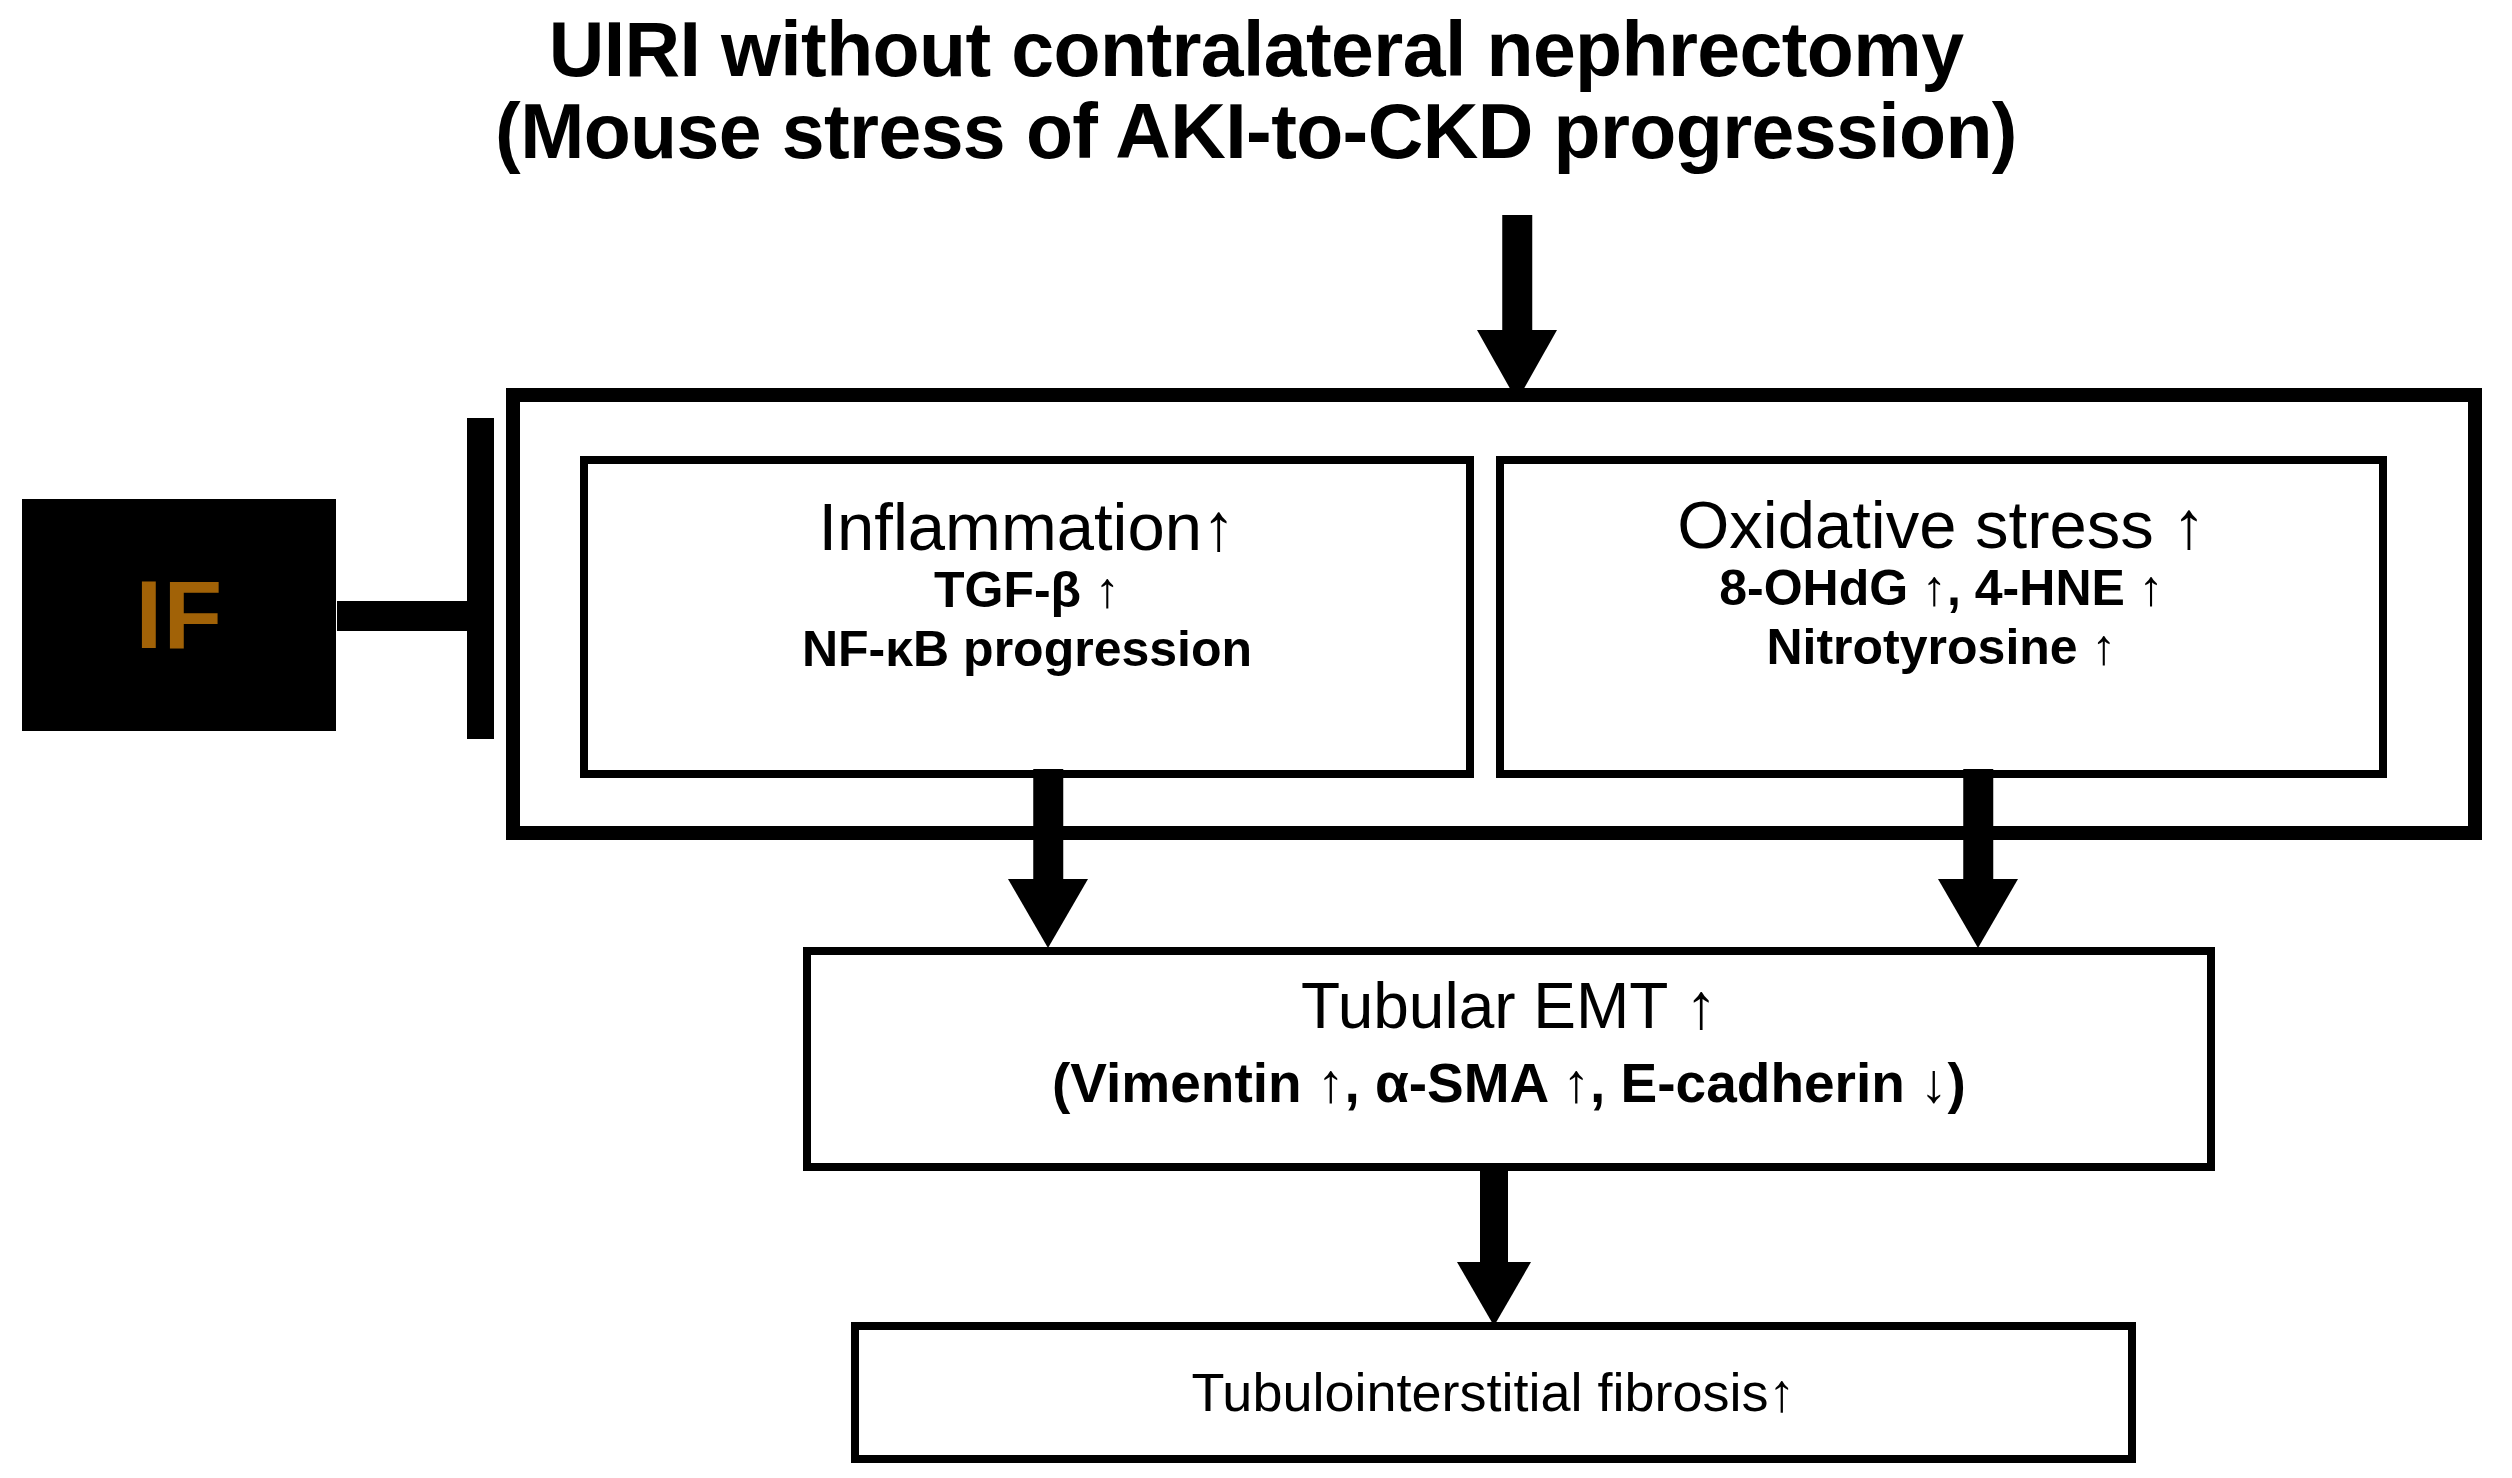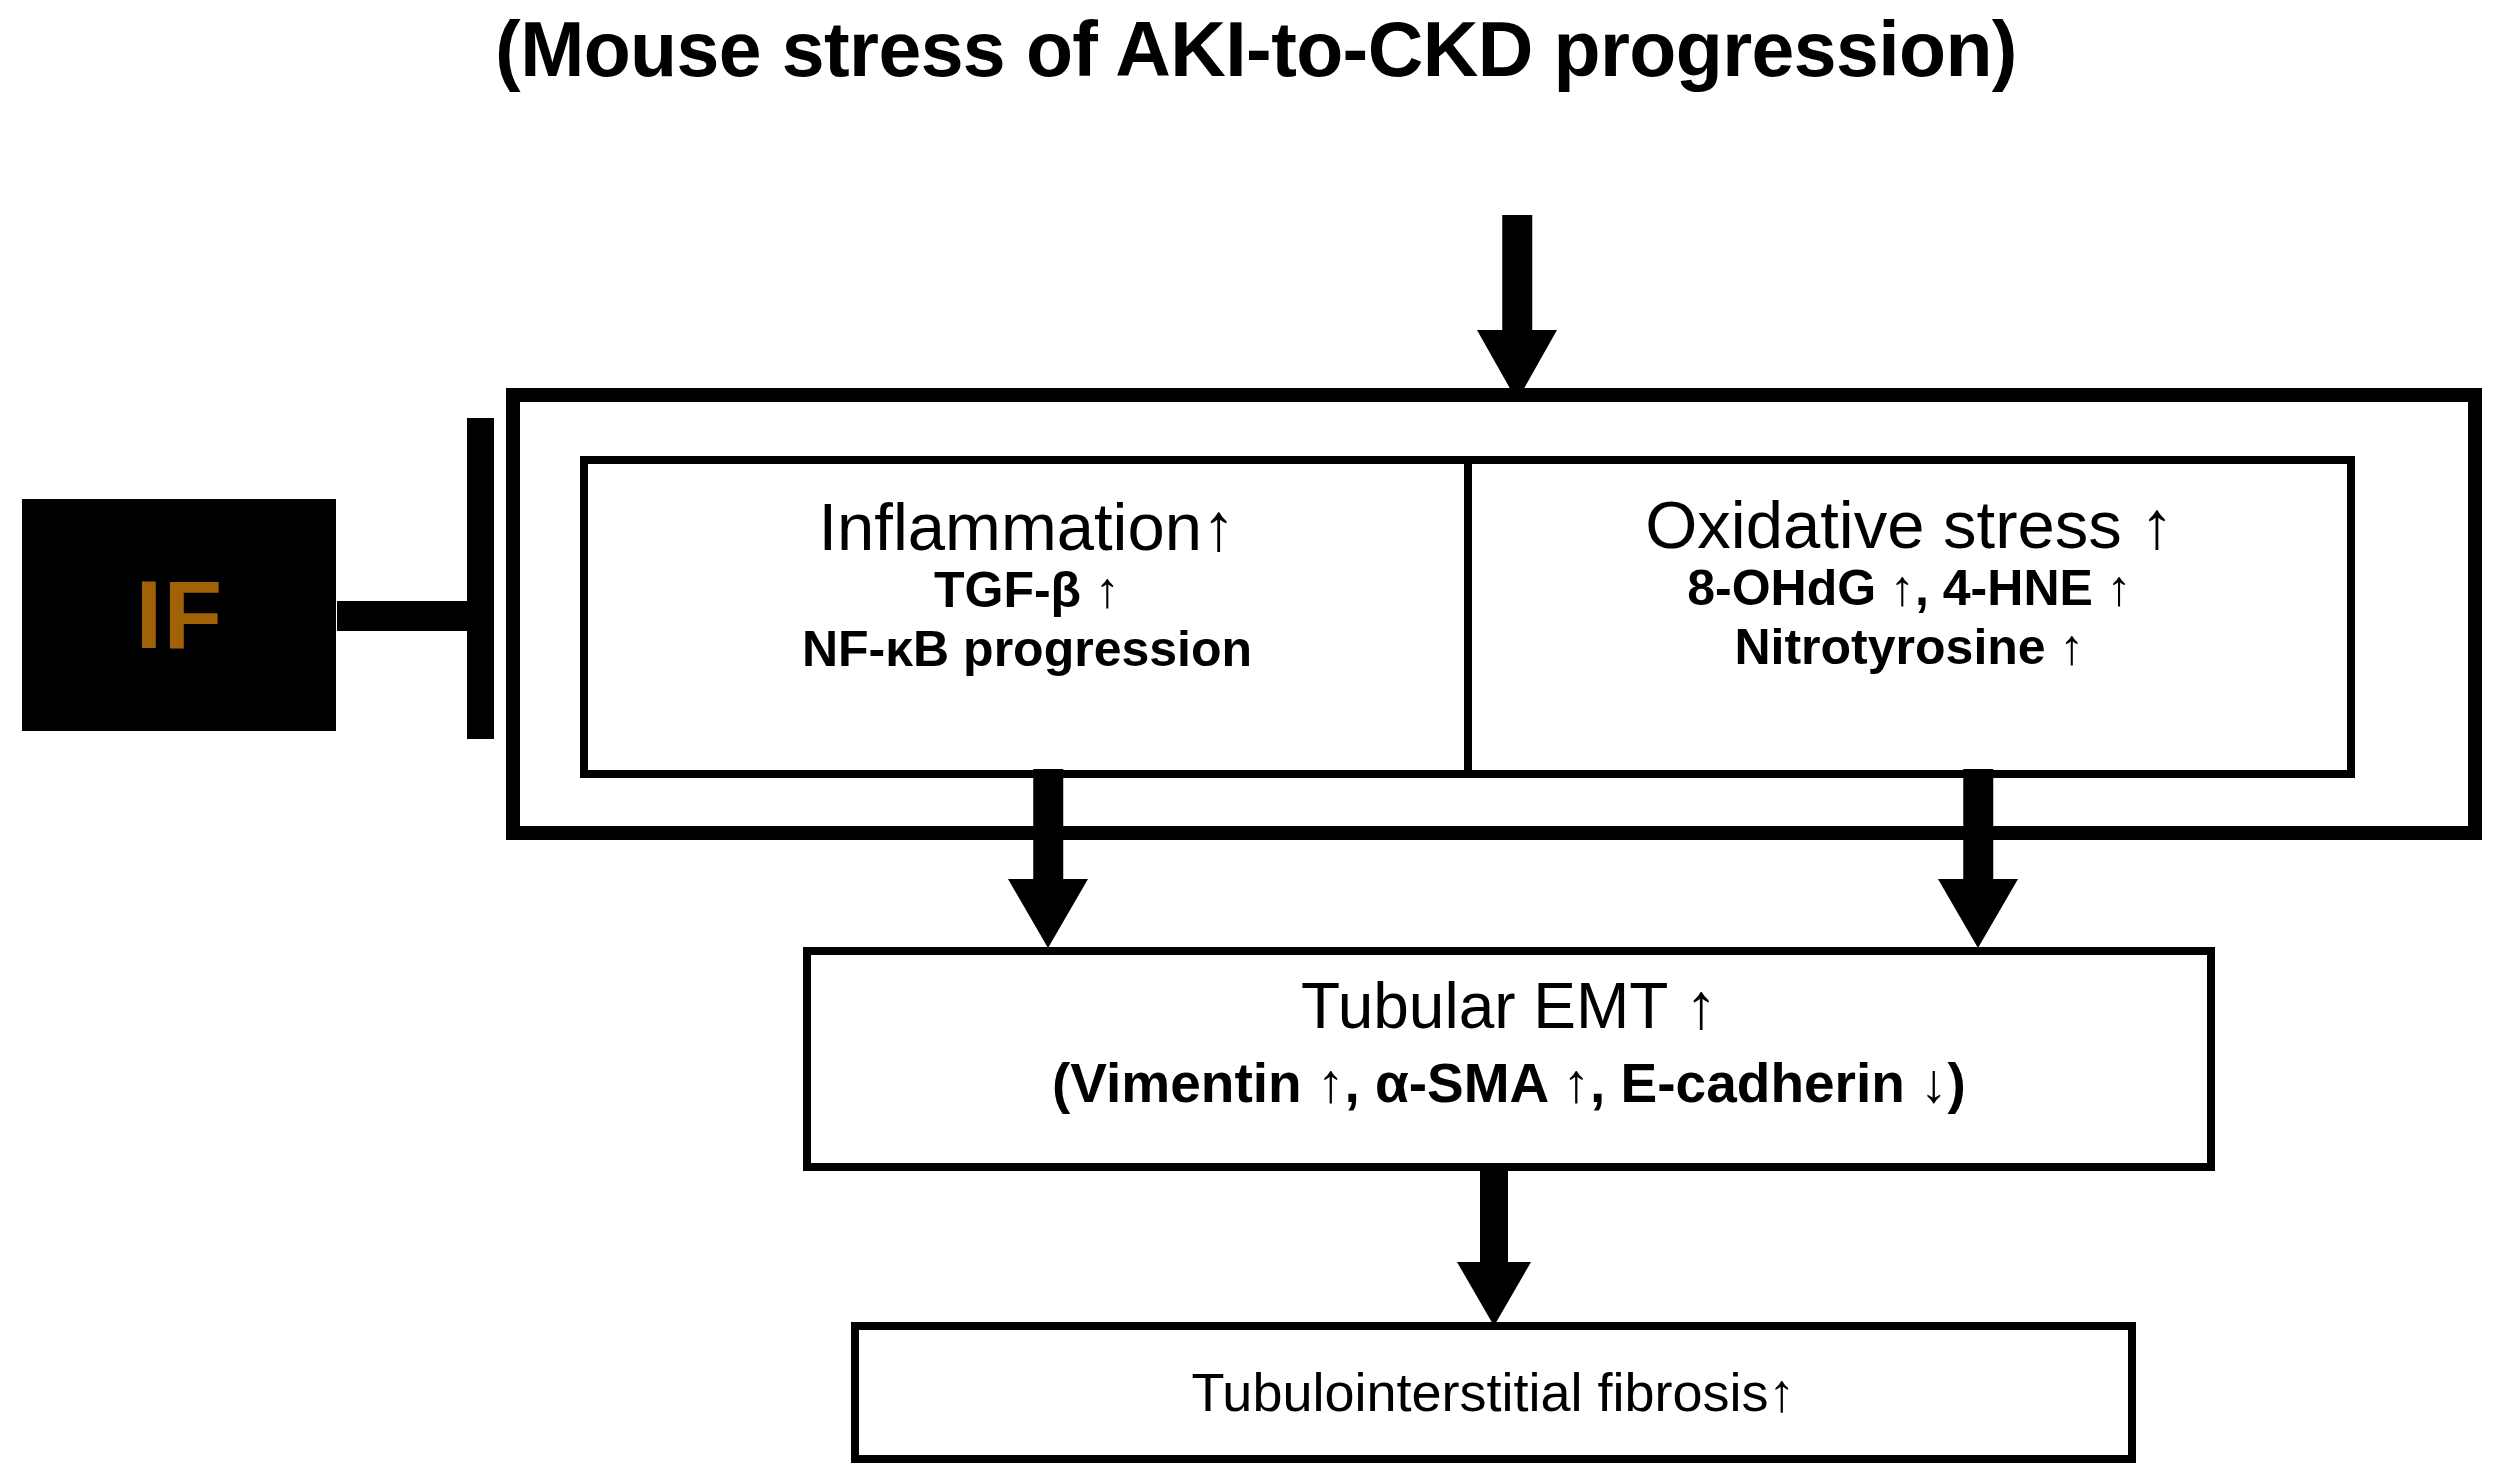--- a/index.html
+++ b/index.html
@@ -57,21 +57,21 @@
 
   
   .inner-box{
     border:8.3px solid #000000;
     box-sizing:border-box;
     background:#ffffff;
     text-align:center;
     font-weight:bold;
   }
   #inflammation-box{ left:580px; top:456px; width:894px; height:322px; }
-  #oxidative-box{ left:1464px; top:456px; width:891px; height:322px; }
+  #oxidative-box{ left:1496px; top:456px; width:891px; height:322px; }
 
   .hdr{
     font-size:67px;
     line-height:69px;
     font-weight:normal;
     white-space:nowrap;
   }
   .sub{
     font-size:50px;
     line-height:59px;
@@ -134,20 +134,21 @@
   #arrow-bottom{left:1446px; top:1163px; width:96px; height:167px;}
   #arrow-bottom .shaft{width:28px;height:106px;}
   #arrow-bottom .head{top:99px;border-left-width:37px;border-right-width:37px;border-top-width:64px;}
 </style>
 </head>
 <body>
 
 <div id="root">
 
   <div id="title" class="abs">
+    <span class="line">UIRI without contralateral nephrectomy</span>
     <span class="line">(Mouse stress of AKI-to-CKD progression)</span>
   </div>
 
   <div id="arrow-top" class="arrow">
     <div class="shaft"></div>
     <div class="head"></div>
   </div>
 
   <div id="if-box" class="abs">
     <span id="if-label">IF</span>

